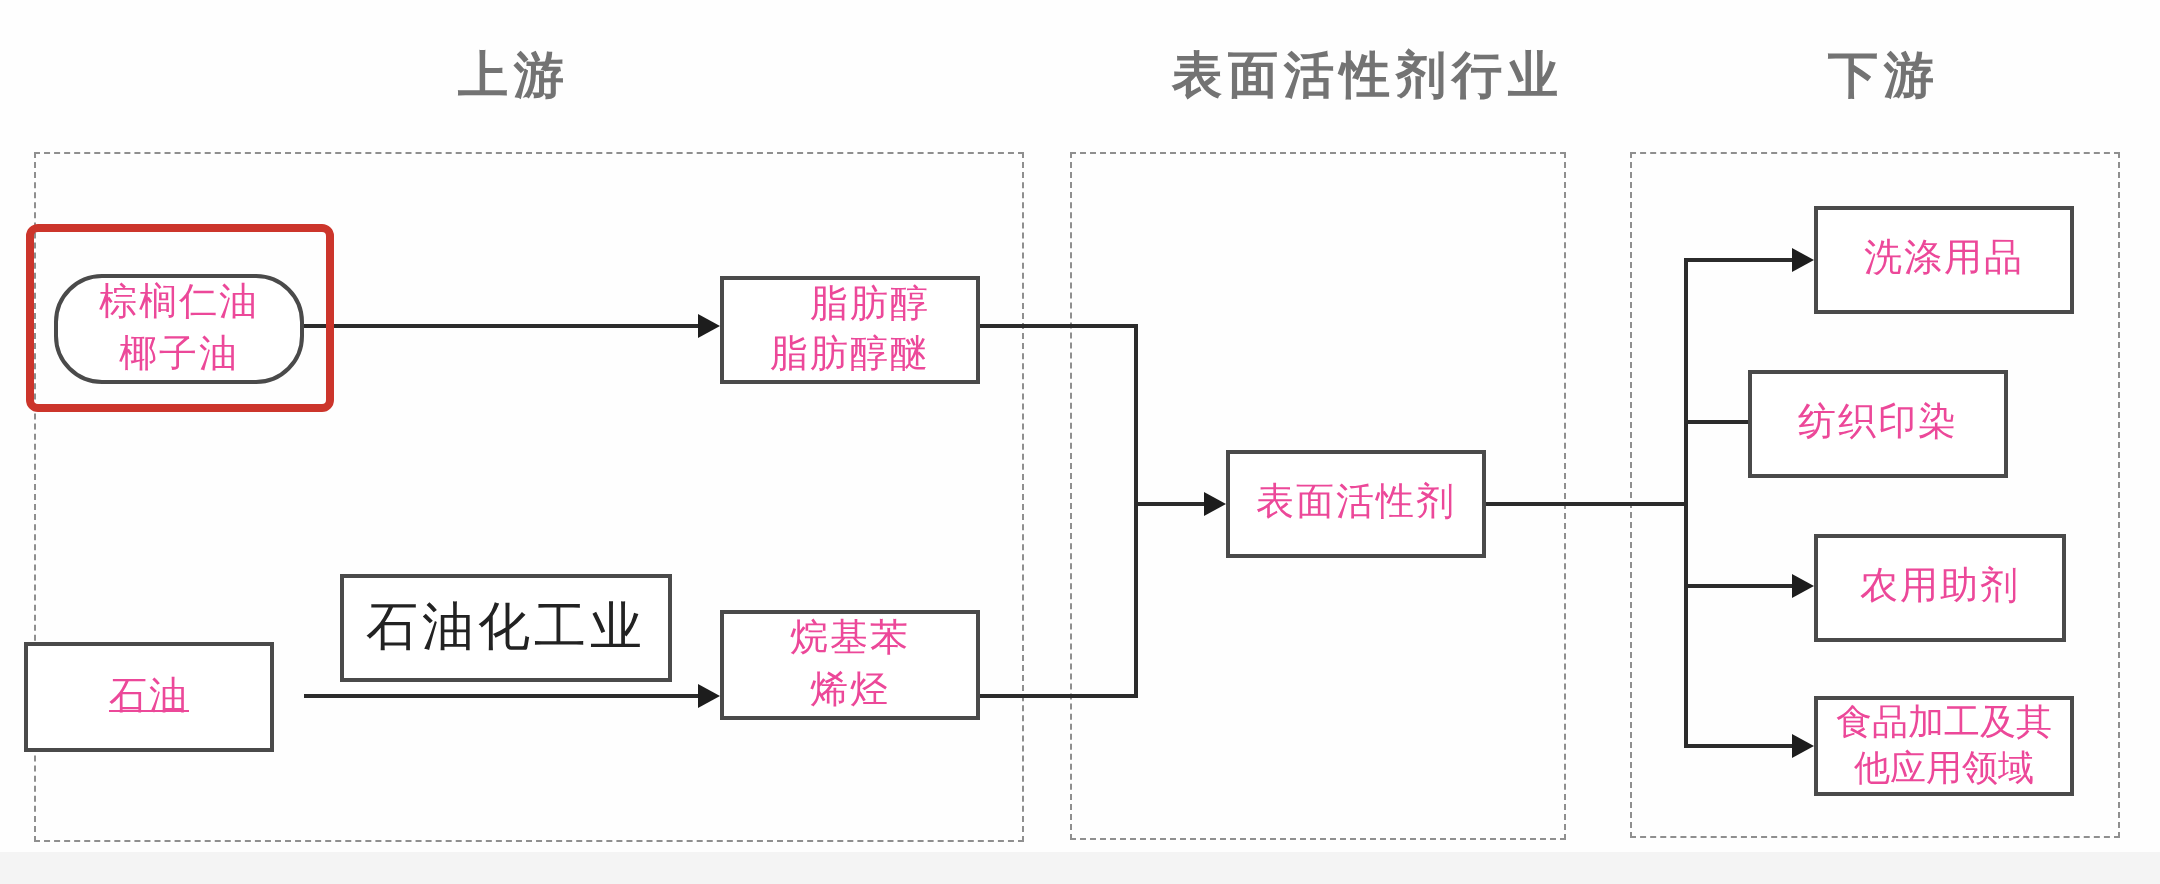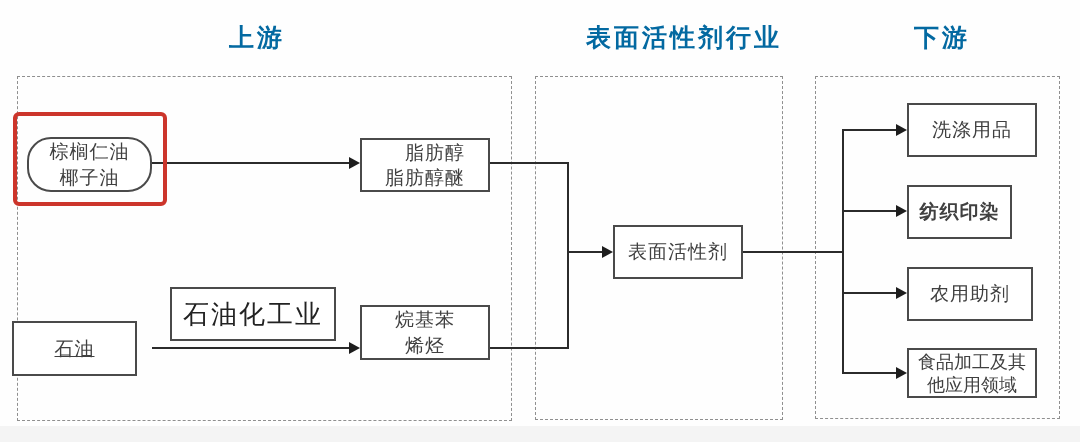--- a/index.html
+++ b/index.html
@@ -6,32 +6,32 @@
   .stage {
     position:relative; width:1080px; height:442px;
     background:#fefefe; overflow:hidden;
     font-family:"DejaVu Serif","Liberation Serif",serif;
     color:#222222;
   }
   .bottom-band { position:absolute; left:0; top:426px; width:1080px; height:16px; background:#f4f4f4; }
 
   .title {
     position:absolute; font-size:25px; font-weight:600; text-align:center;
-    letter-spacing:3px; color:#0369a1; line-height:1.1;
+    letter-spacing:3px; color:#737373; line-height:1.1;
   }
   .container {
     position:absolute; border:1px dashed #8f8f8f; background:transparent;
     box-sizing:border-box;
   }
   .box {
     position:absolute; box-sizing:border-box;
     border:2px solid #4a4a4a; background:#ffffff;
     display:flex; align-items:center; justify-content:center;
     text-align:center; font-size:19px; line-height:1.32;
-    white-space:pre-line; color:#404040; letter-spacing:1px;
+    white-space:pre-line; color:#ec4899; letter-spacing:1px;
     z-index:3;
   }
   .label-box { font-size:26px; letter-spacing:2px; color:#222222; }
   .small-text { font-size:18px; line-height:1.3; letter-spacing:0; }
   .hline { position:absolute; height:2px; background:#2b2b2b; z-index:2; }
   .vline { position:absolute; width:2px;  background:#2b2b2b; z-index:2; }
   .arrowhead {
     position:absolute; width:0; height:0; z-index:2;
     border-top:6px solid transparent; border-bottom:6px solid transparent;
     border-left:11px solid #1d1d1d;
@@ -63,21 +63,21 @@
   <div class="highlight" style="left:13px; top:112px; width:154px; height:94px;"></div>
 
   <div class="box label-box" style="left:170px; top:287px; width:166px; height:54px;">石油化工业</div>
   <div class="box" style="left:12px; top:321px; width:125px; height:55px;text-decoration:underline;">石油</div>
   <div class="box" style="left:360px; top:305px; width:130px; height:55px;">烷基苯
 烯烃</div>
 
   <div class="box" style="left:613px; top:225px; width:130px; height:54px;">表面活性剂</div>
 
   <div class="box" style="left:907px; top:103px; width:130px; height:54px;">洗涤用品</div>
-  <div class="box" style="left:907px; top:185px; width:105px; height:54px;font-weight:bold;">纺织印染</div>
+  <div class="box" style="left:874px; top:185px; width:130px; height:54px;">纺织印染</div>
   <div class="box" style="left:907px; top:267px; width:126px; height:54px;">农用助剂</div>
   <div class="box small-text" style="left:907px; top:348px; width:130px; height:50px;">食品加工及其
 他应用领域</div>
 
   <div class="hline" style="left:152px; top:162px; width:197px;"></div>
   <div class="arrowhead" style="left:349px; top:157px;"></div>
 
   <div class="hline" style="left:152px; top:347px; width:197px;"></div>
   <div class="arrowhead" style="left:349px; top:342px;"></div>
 

